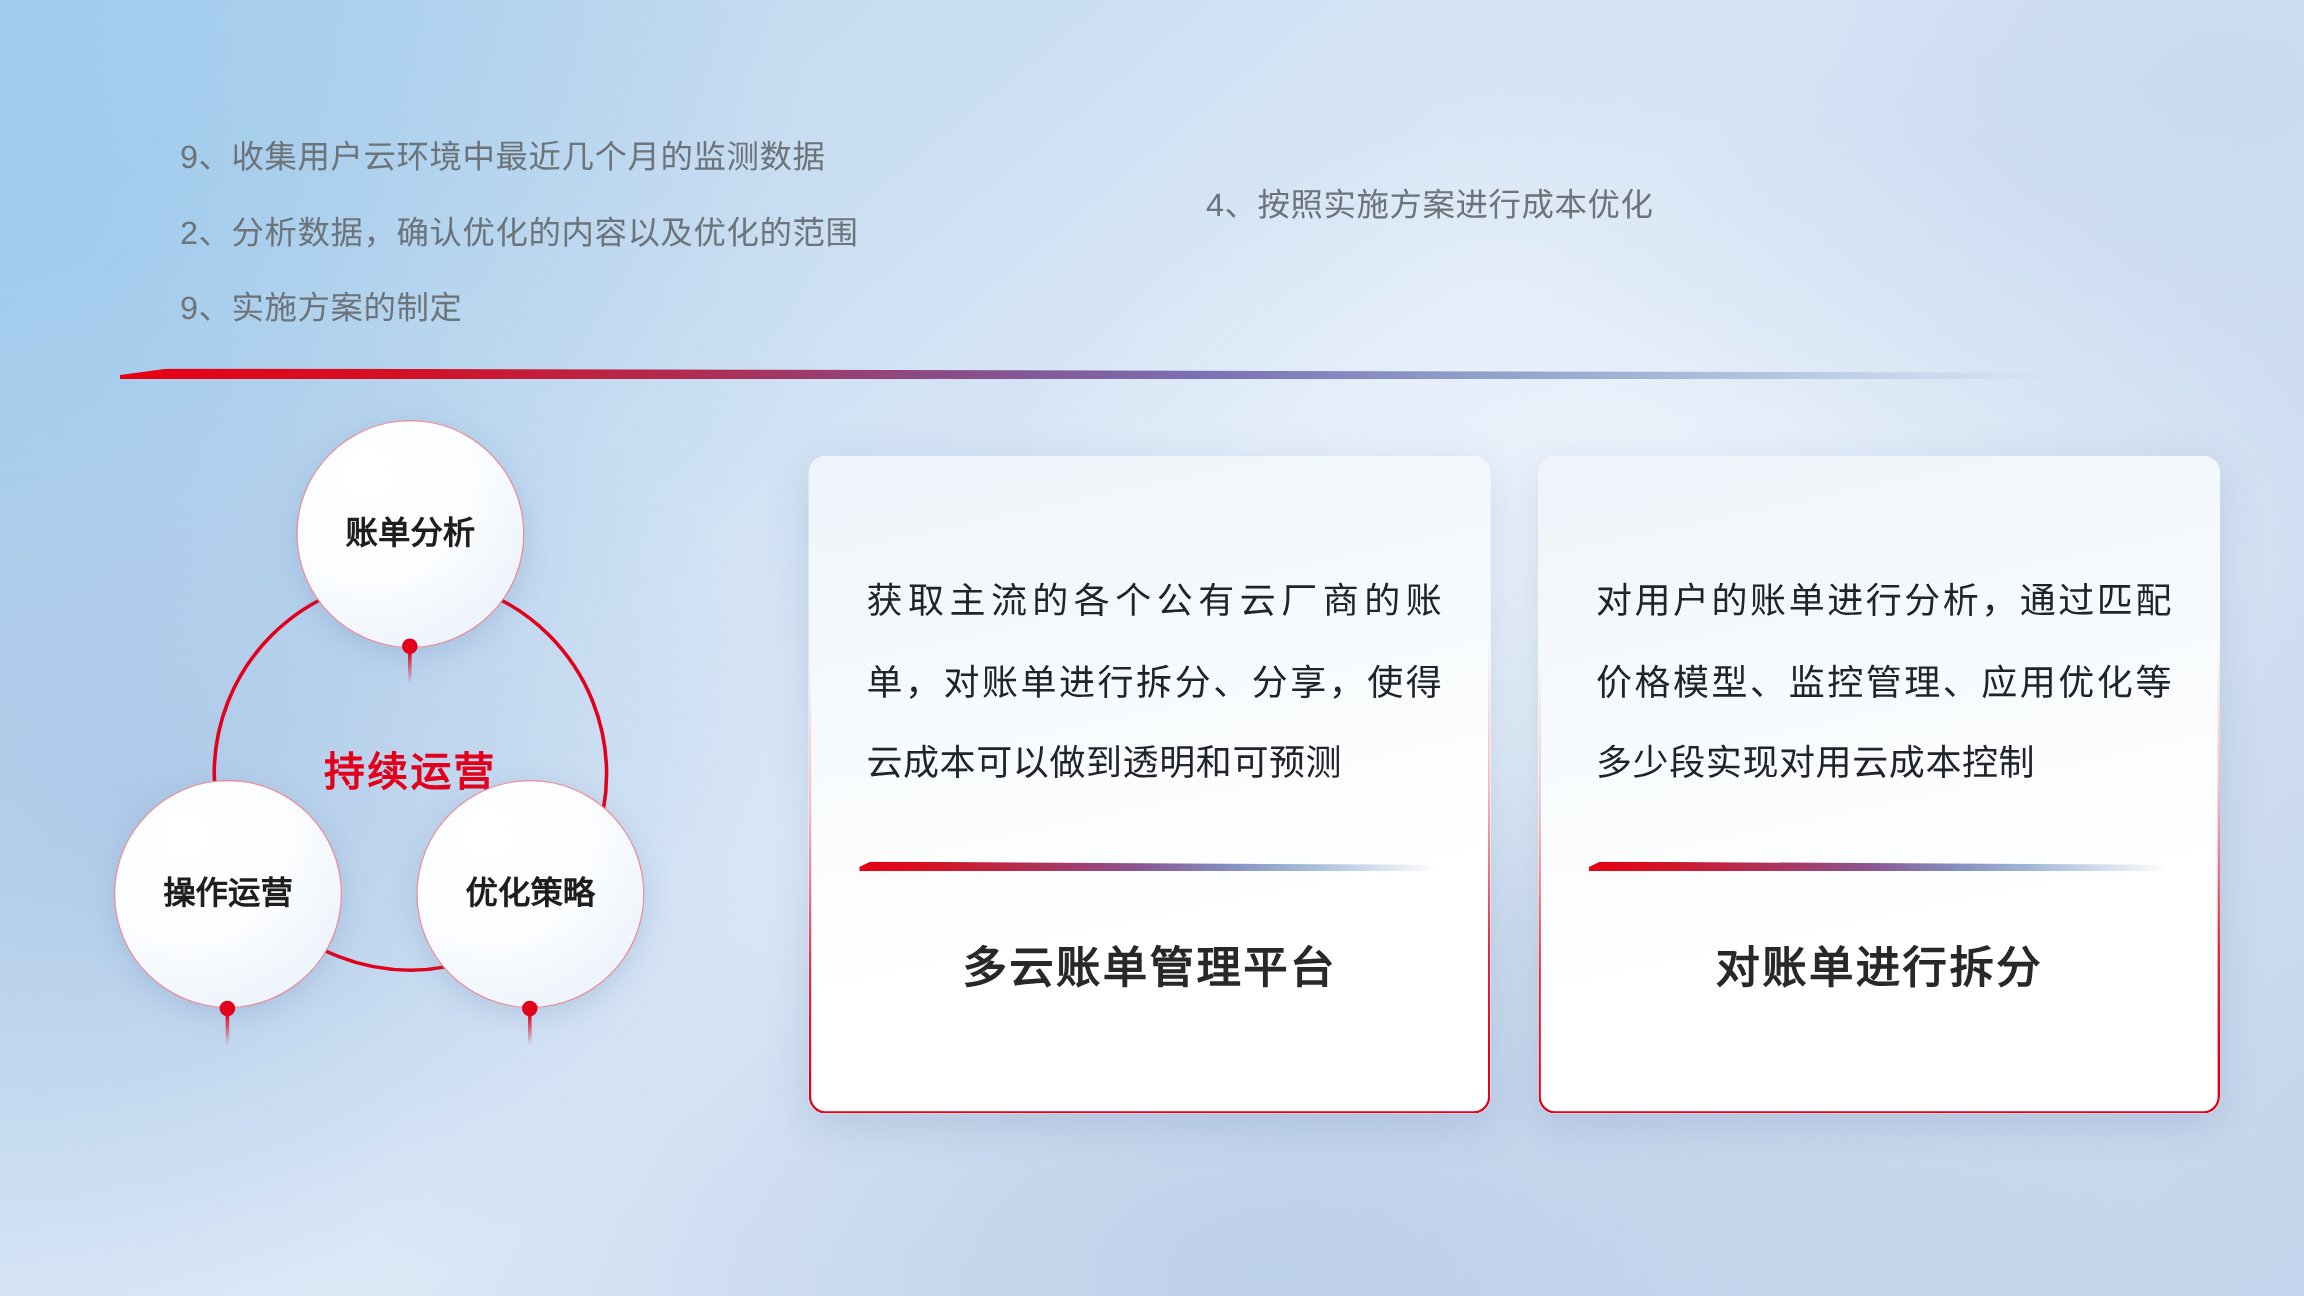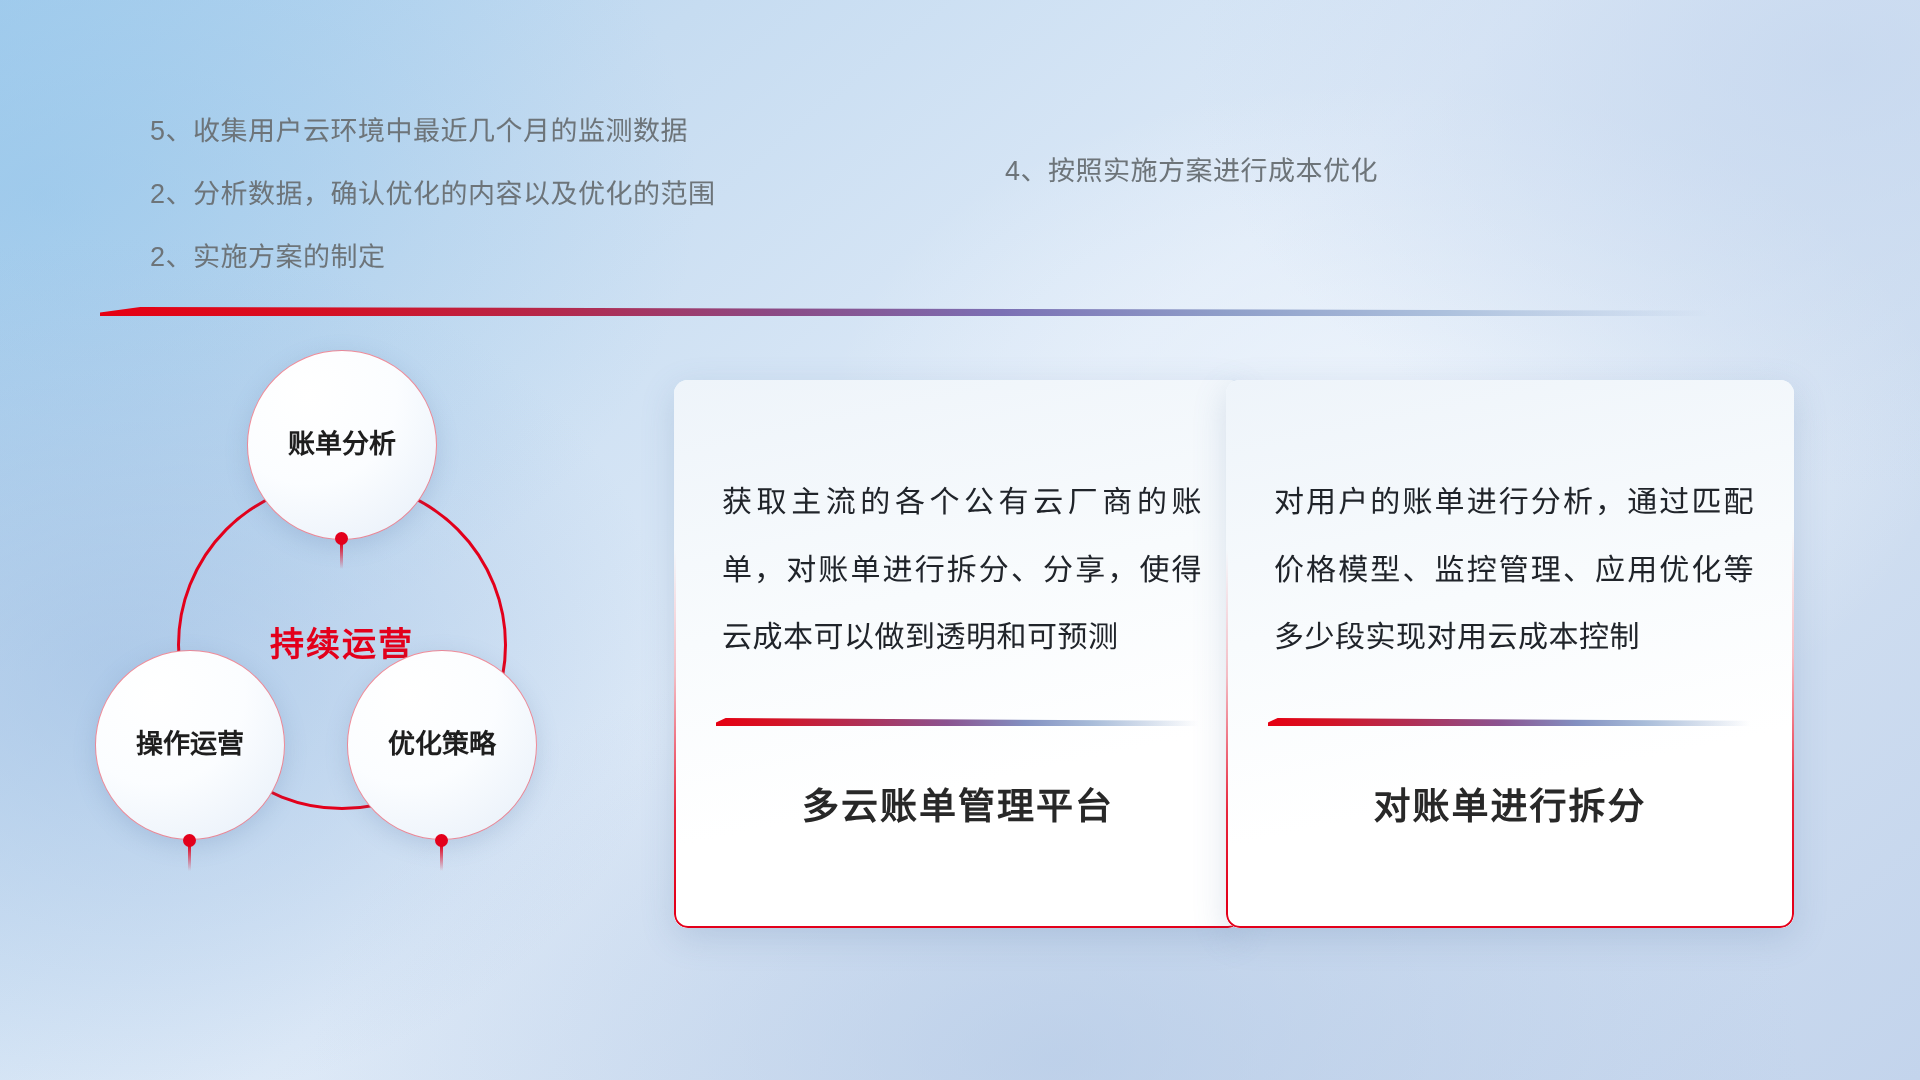--- a/index.html
+++ b/index.html
@@ -157,21 +157,21 @@
   .card-edge {
     position: absolute;
     inset: 0;
     border-radius: 14px;
     pointer-events: none;
     border: 2.5px solid #e3001b;
     -webkit-mask-image: linear-gradient(178deg, rgba(0,0,0,0) 30%, rgba(0,0,0,0.25) 52%, rgba(0,0,0,0.85) 76%, #000 92%);
             mask-image: linear-gradient(178deg, rgba(0,0,0,0) 30%, rgba(0,0,0,0.25) 52%, rgba(0,0,0,0.85) 76%, #000 92%);
   }
   #card-1 { left: 674px; }
-  #card-2 { left: 1226px; }
+  #card-2 { left: 1282px; }
 
   .card-body {
     position: absolute;
     left: 48px;
     right: 40px;
     top: 88px;
     font-size: 30px;
     line-height: 2.25;
     color: #20242a;
     letter-spacing: 0.5px;
@@ -198,23 +198,23 @@
     color: #282828;
     letter-spacing: 2px;
   }
 </style>
 </head>
 <body>
 
 <div id="slide">
 
   <div id="list-left" class="list-col">
-    <div class="li">5、收集用户云环境中最近几个月的监测数据</div>
+    <div class="li">9、收集用户云环境中最近几个月的监测数据</div>
     <div class="li">2、分析数据，确认优化的内容以及优化的范围</div>
-    <div class="li">2、实施方案的制定</div>
+    <div class="li">9、实施方案的制定</div>
   </div>
 
   <div id="list-right" class="list-col">
     <div class="li">4、按照实施方案进行成本优化</div>
   </div>
 
   <div id="divider"></div>
 
   <div id="venn">
 

